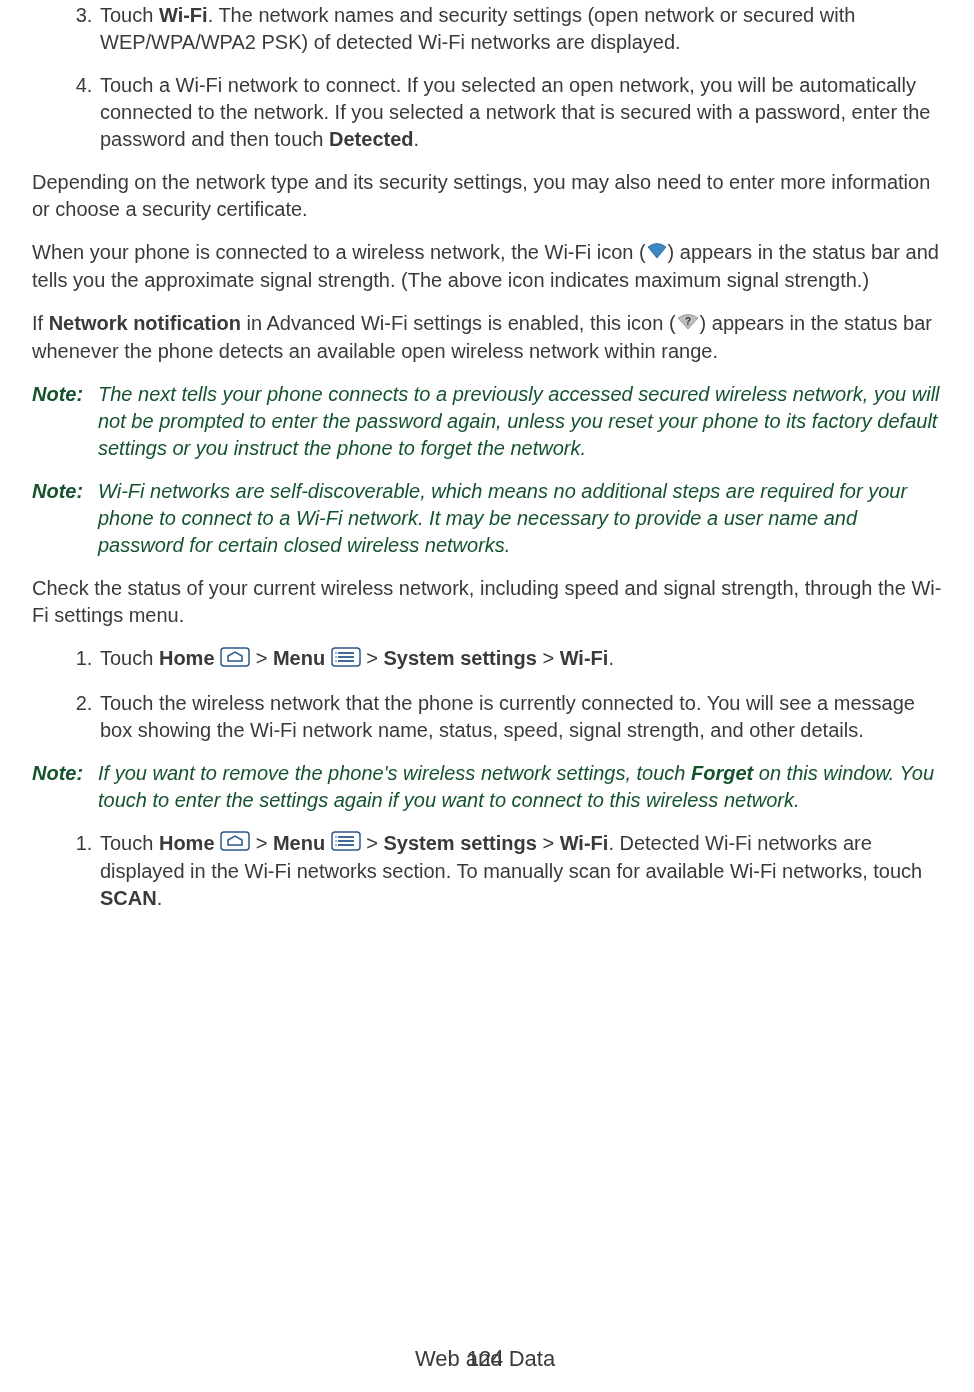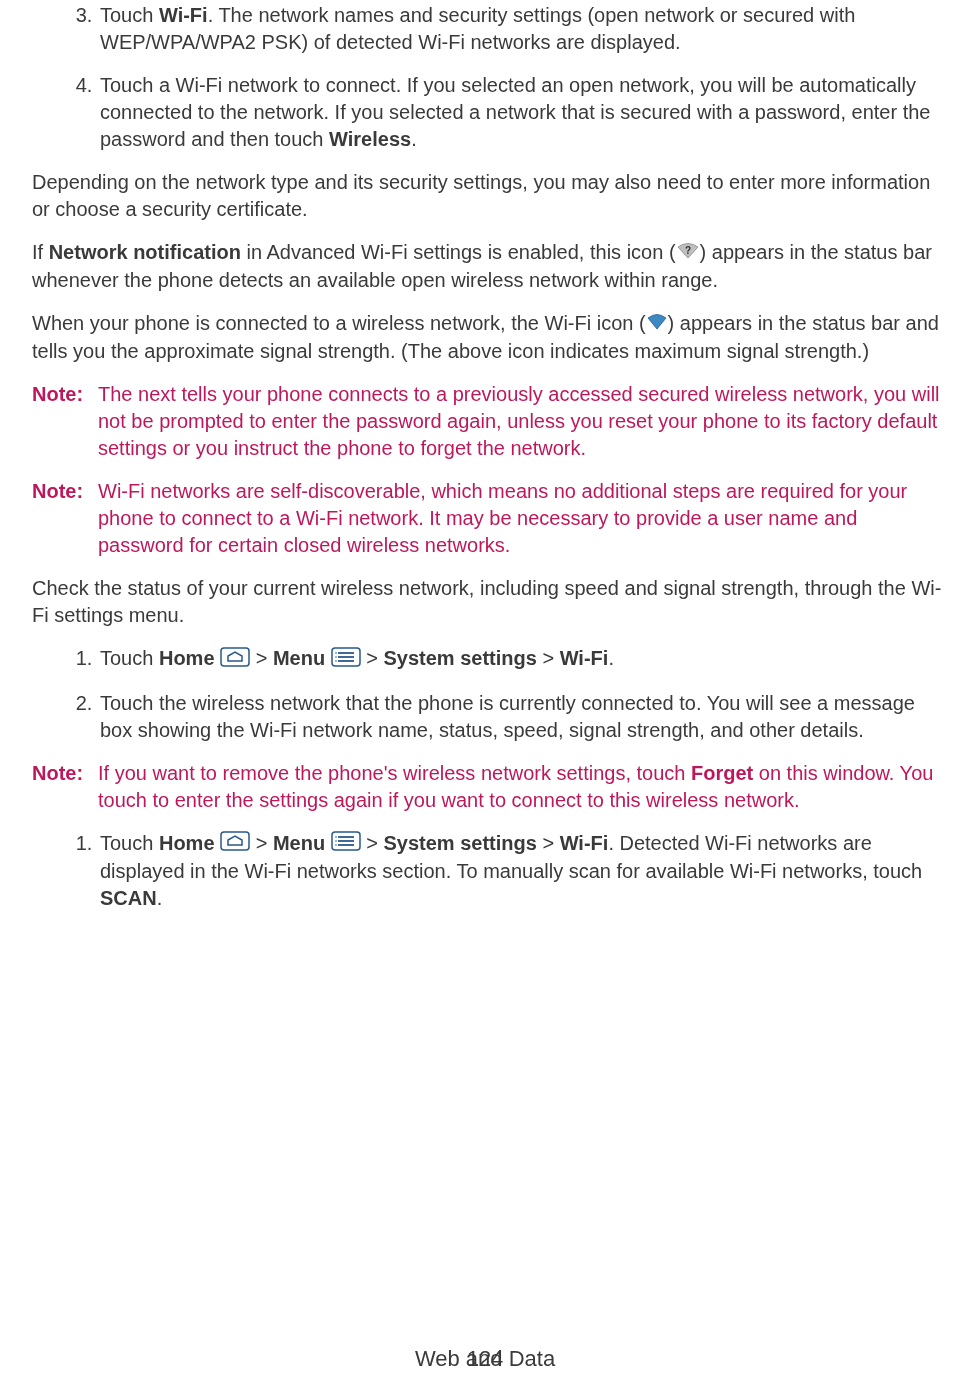--- a/index.html
+++ b/index.html
@@ -29,21 +29,22 @@
   ol li::marker {
     color: #3a3a3a;
   }
   .bold { font-weight: bold; }
   p {
     margin: 8px 0 16px 0;
   }
   .note-row {
     display: flex;
     margin-bottom: 16px;
-    color: #be185d;
+    color: #14532d;
+    font-style: italic;
   }
   .note-label {
     font-weight: bold;
     width: 66px;
     flex-shrink: 0;
   }
   .note-body {
     flex: 1;
   }
   .heading2 {
@@ -71,37 +72,37 @@
 </head>
 <body>
 
 <div class="page">
 
   <ol start="3">
     <li>
       <span>Touch </span><span class="bold">Wi-Fi</span><span>. The network names and security settings (open network or secured with WEP/WPA/WPA2 PSK) of detected Wi-Fi networks are displayed.</span>
     </li>
     <li>
-      <span>Touch a Wi-Fi network to connect. If you selected an open network, you will be automatically connected to the network. If you selected a network that is secured with a password, enter the password and then touch </span><span class="bold">Wireless</span><span>.</span>
+      <span>Touch a Wi-Fi network to connect. If you selected an open network, you will be automatically connected to the network. If you selected a network that is secured with a password, enter the password and then touch </span><span class="bold">Detected</span><span>.</span>
     </li>
   </ol>
 
   <p>Depending on the network type and its security settings, you may also need to enter more information or choose a security certificate.</p>
 
   <p>
+    <span>When your phone is connected to a wireless network, the Wi-Fi icon (</span><span class="icon"><svg width="22" height="18" viewBox="0 0 22 18">
+          <path d="M11 16 L2 5 Q11 -2 20 5 Z" fill="#3b88c3" stroke="#2a5a8a" stroke-width="0.8"></path>
+        </svg></span><span>) appears in the status bar and tells you the approximate signal strength. (The above icon indicates maximum signal strength.)</span>
+  </p>
+
+  <p>
     <span>If </span><span class="bold">Network notification</span><span> in Advanced Wi-Fi settings is enabled, this icon (</span><span class="icon"><svg width="24" height="18" viewBox="0 0 24 18">
           <path d="M12 16 L2 5 Q12 -2 22 5 Z" fill="#bfbfbf" stroke="#888" stroke-width="0.8"></path>
           <text x="12" y="12" font-size="10" text-anchor="middle" fill="#333" font-weight="bold">?</text>
         </svg></span><span>) appears in the status bar whenever the phone detects an available open wireless network within range.</span>
-  </p>
-
-  <p>
-    <span>When your phone is connected to a wireless network, the Wi-Fi icon (</span><span class="icon"><svg width="22" height="18" viewBox="0 0 22 18">
-          <path d="M11 16 L2 5 Q11 -2 20 5 Z" fill="#3b88c3" stroke="#2a5a8a" stroke-width="0.8"></path>
-        </svg></span><span>) appears in the status bar and tells you the approximate signal strength. (The above icon indicates maximum signal strength.)</span>
   </p>
 
   <div class="note-row">
     <div class="note-label">Note:</div>
     <div class="note-body">The next tells your phone connects to a previously accessed secured wireless network, you will not be prompted to enter the password again, unless you reset your phone to its factory default settings or you instruct the phone to forget the network.</div>
   </div>
 
   <div class="note-row">
     <div class="note-label">Note:</div>
     <div class="note-body">Wi-Fi networks are self-discoverable, which means no additional steps are required for your phone to connect to a Wi-Fi network. It may be necessary to provide a user name and password for certain closed wireless networks.</div>

